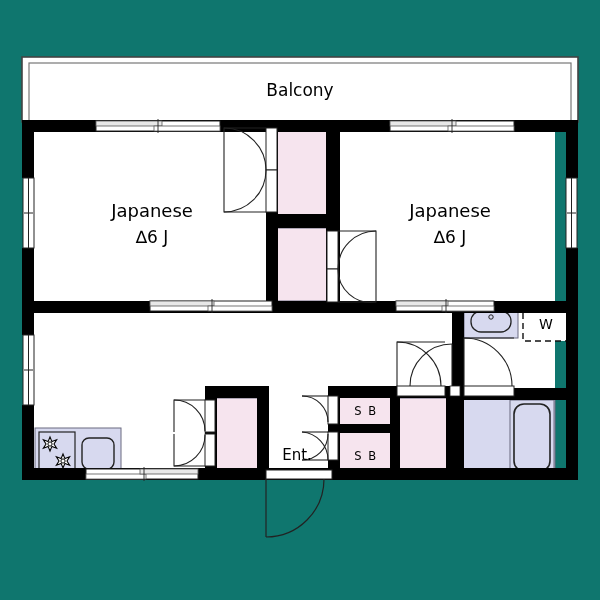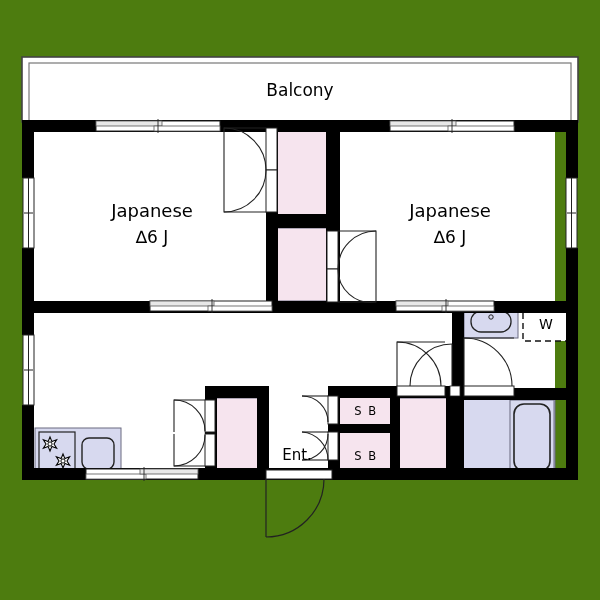--- a/index.html
+++ b/index.html
@@ -1,17 +1,17 @@
 <!DOCTYPE html>
 <html><head>
 <meta charset="utf-8">
 <style>
   html,body{margin:0;padding:0;background:#ffffff;}
   body{width:600px;height:600px;overflow:hidden;font-family:"DejaVu Sans","Liberation Sans",sans-serif;}
-  #plan{position:relative;width:600px;height:600px;background:#4d7c0f;}
+  #plan{position:relative;width:600px;height:600px;background:#0f766e;}
   svg{display:block;}
   .lbl{font-family:"DejaVu Sans","Liberation Sans",sans-serif;fill:#000;}
 </style>
 </head>
 <body>
 
 <div id="plan">
   <svg width="600" height="600" viewBox="0 0 600 600">
 
     <g>

